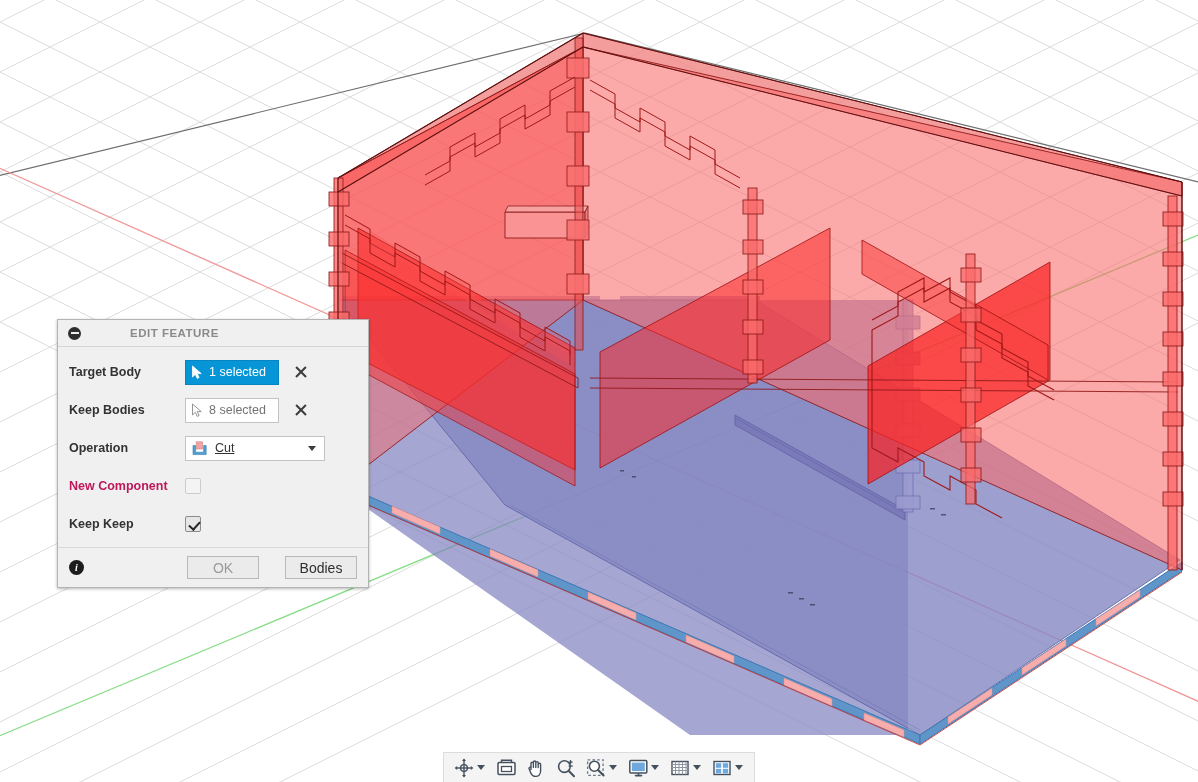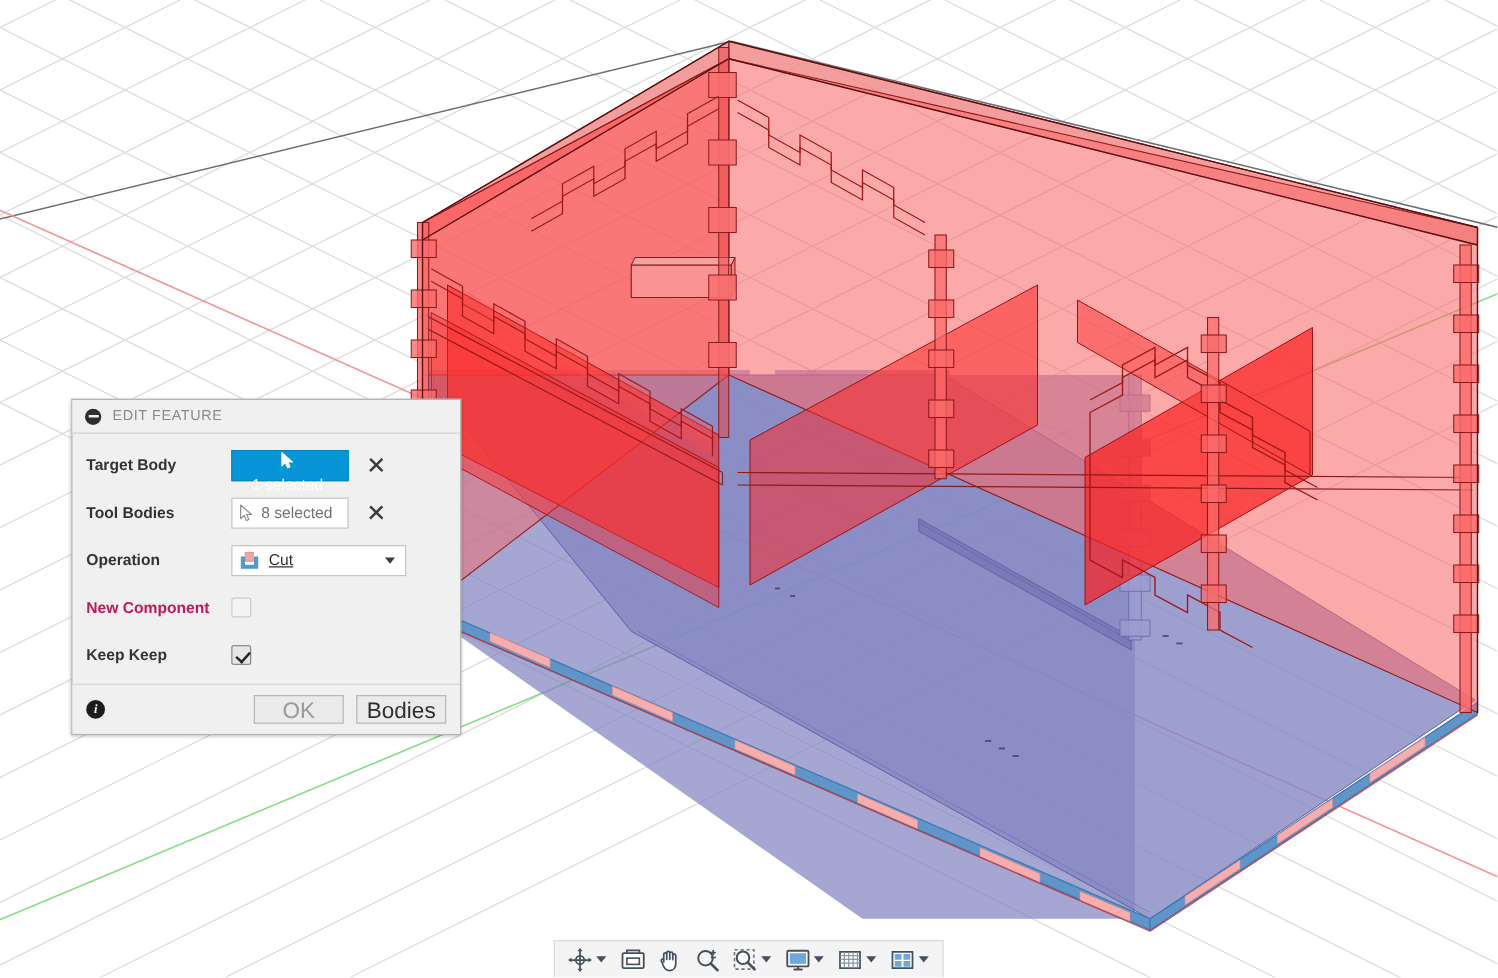--- a/index.html
+++ b/index.html
@@ -56,21 +56,22 @@
     content: "";
     position: absolute;
     left: 2.5px; top: 5.8px;
     width: 8px; height: 1.8px;
     background: #f0f0f0;
   }
   .dlg-title {
     font-size: 11.5px;
     letter-spacing: 0.5px;
     color: #8a8a8a;
-    font-weight: normal;
+    font-weight: bold;
+    margin-left: 40px;
   }
 
   .dlg-body { padding: 6px 0 4px 0; }
 
   .dlg-row {
     display: flex;
     align-items: center;
     height: 38px;
     padding: 0 11px;
   }
@@ -95,21 +96,20 @@
     background: #ffffff;
     font-size: 12.5px;
     color: #737373;
     cursor: pointer;
     white-space: nowrap;
   }
   .sel-btn.active {
     background: #0696d7;
     border-color: #0585c2;
     color: #ffffff;
-    flex-direction: column;
   }
   .cursor-glyph { width: 13px; height: 15px; flex: 0 0 auto; }
 
   .clear-x {
     margin-left: 14px;
     width: 16px; height: 16px;
     position: relative;
     cursor: pointer;
     flex: 0 0 auto;
   }
@@ -197,25 +197,25 @@
     line-height: 1;
     cursor: pointer;
     font-family: "Liberation Serif", serif;
   }
   .footer-spacer { flex: 1 1 auto; }
   .btn {
     height: 23px;
     width: 72px;
     border: 1px solid #b8b8b8;
     background: #ebebeb;
-    font-size: 18px;
+    font-size: 14px;
     font-family: "Liberation Sans", sans-serif;
     color: #2e2e2e;
     cursor: pointer;
-    margin-left: 10px;
+    margin-left: 26px;
   }
   .btn.muted { color: #9a9a9a; }
 
   
   #nav-toolbar {
     position: absolute;
     left: 50%;
     transform: translateX(-50%);
     bottom: 0px;
     height: 30px;
@@ -540,21 +540,21 @@
         <span class="sel-btn active">
           <svg class="cursor-glyph" viewBox="0 0 13 15">
             <path d="M1.5 1 L1.5 12 L4.3 9.3 L6.2 13.4 L8.1 12.5 L6.2 8.6 L10.2 8.6 Z" fill="#ffffff" stroke="#ffffff" stroke-width="0.8" stroke-linejoin="round"></path>
           </svg>
           <span>1 selected</span>
         </span>
         <span class="clear-x"></span>
       </div>
 
       <div class="dlg-row">
-        <span class="row-label">Tool Bodies</span>
+        <span class="row-label">Keep Bodies</span>
         <span class="sel-btn">
           <svg class="cursor-glyph" viewBox="0 0 13 15">
             <path d="M1.5 1 L1.5 12 L4.3 9.3 L6.2 13.4 L8.1 12.5 L6.2 8.6 L10.2 8.6 Z" fill="#ffffff" stroke="#8a8a8a" stroke-width="0.9" stroke-linejoin="round"></path>
           </svg>
           <span>8 selected</span>
         </span>
         <span class="clear-x"></span>
       </div>
 
       <div class="dlg-row">

